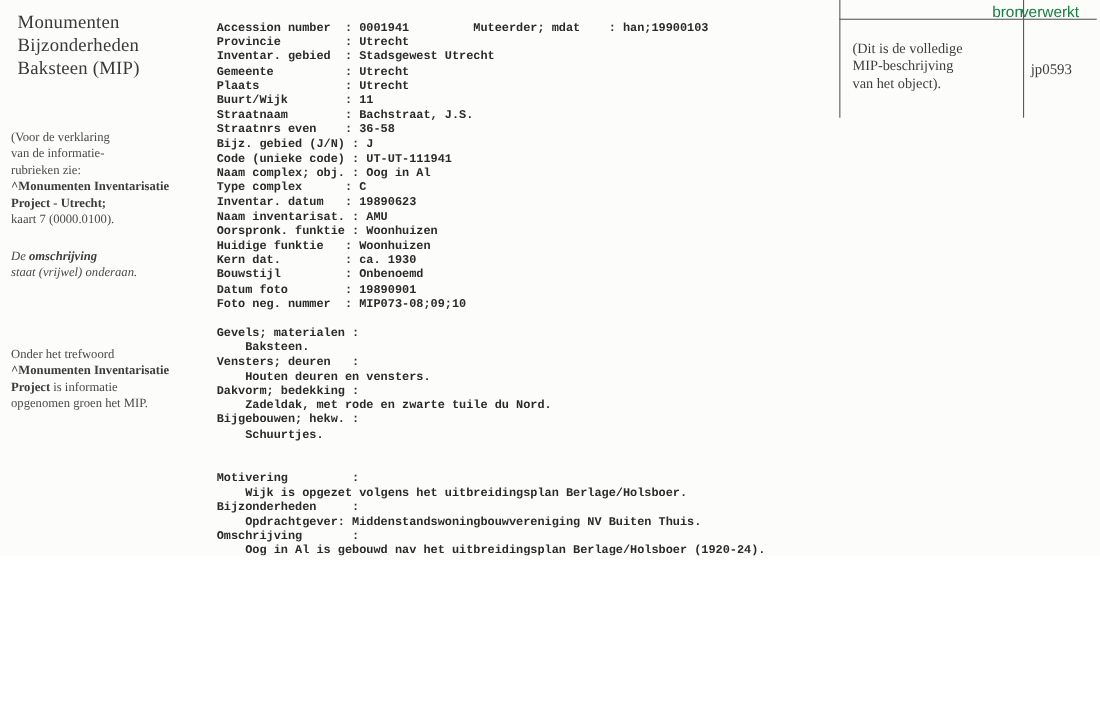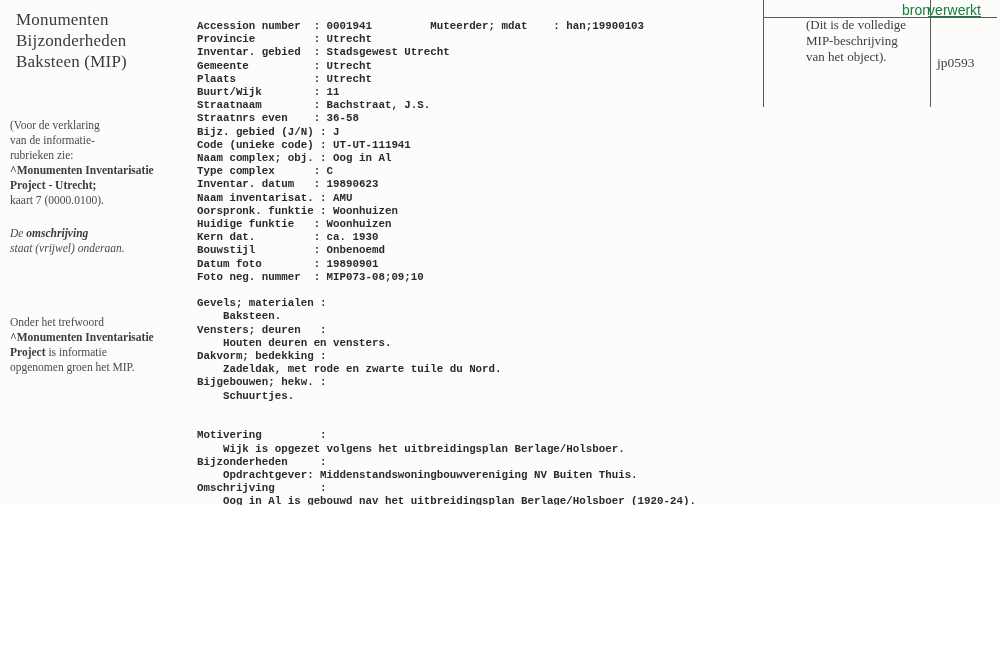--- a/index.html
+++ b/index.html
@@ -55,29 +55,28 @@
   .hline { position: absolute; top: 17px; left: 0; width: 234px; height: 1px; background: #5a5a5a; }
   .src-header {
     position: absolute;
     top: 2px;
     font-family: "Liberation Sans", sans-serif;
     font-size: 14px;
     color: #15803d;
     text-align: right;
   }
   .src-header.bron { left: 1px; width: 166px; }
-  .src-header.verwerkt { left: 152px; width: 66px; text-decoration: underline; }
+  .src-header.verwerkt { left: 152px; width: 66px; }
   .src-cell-note {
     position: absolute;
     left: 12px;
-    top: 17px;
+    top: 36px;
     font-size: 13px;
     line-height: 16px;
     color: #3d3d3d;
-    margin-left: 31px;
   }
   .src-cell-value {
     position: absolute;
     left: 174px;
     top: 55px;
     font-size: 13.5px;
     color: #3d3d3d;
     text-align: right;
   }
   

